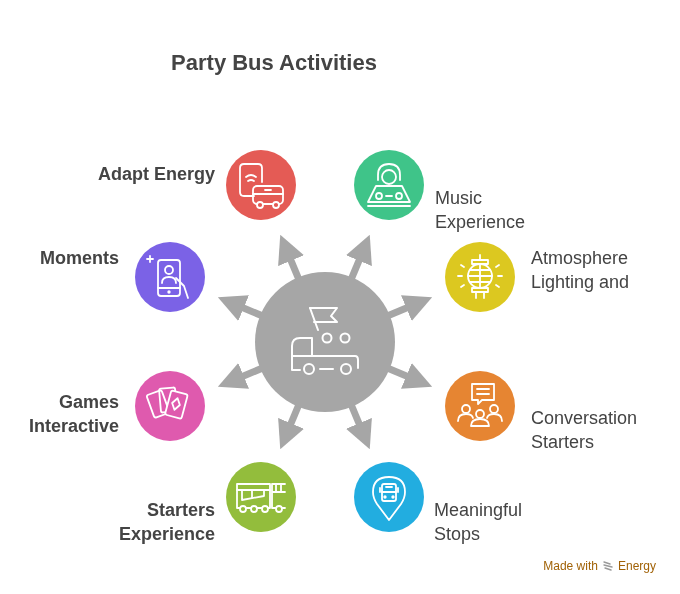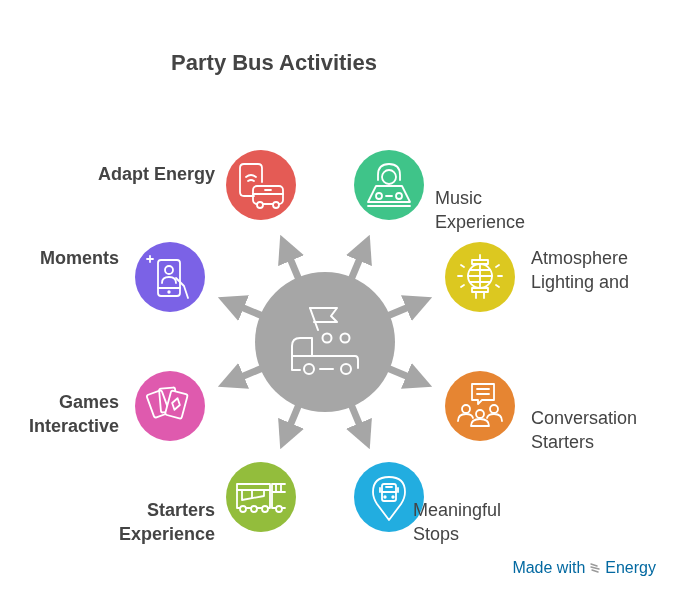--- a/index.html
+++ b/index.html
@@ -2,21 +2,21 @@
 <html><head>
 <meta charset="utf-8">
 <style>
   html, body { margin:0; padding:0; background:#ffffff; }
   body { width:680px; height:594px; position:relative; overflow:hidden; font-family:"Liberation Sans", "DejaVu Sans", sans-serif; }
   .title { position:absolute; left:0; width:548px; top:50px; text-align:center; font-size:22px; font-weight:bold; color:#444444; }
   svg.diagram { position:absolute; left:0; top:0; }
   .label { position:absolute; font-size:18px; line-height:24px; color:#444444; }
   .label.left { text-align:right;font-weight:bold; }
   .label.right { text-align:left; }
-  .footer { position:absolute; right:24px; top:559px; font-size:16px; color:#0369a1; display:flex; align-items:center; gap:4px; }
+  .footer { position:absolute; right:24px; top:559px; font-size:12px; color:#a16207; display:flex; align-items:center; gap:4px; }
 </style>
 </head>
 <body>
 
 <div class="title">Party Bus Activities</div>
 
 <svg class="diagram" width="680" height="594" viewBox="0 0 680 594">
   <defs>
     <marker id="ah" markerWidth="4" markerHeight="4" refX="1.5" refY="2" orient="auto" markerUnits="strokeWidth">
       <path d="M0,0 L4,2 L0,4 z" fill="#a6a6a6"></path>
@@ -185,21 +185,21 @@
   <div>Interactive</div>
 </div>
 <div class="label right" style="left:531px; top:390px;margin-top:16px;">
   <div>Conversation</div>
   <div>Starters</div>
 </div>
 <div class="label left" style="right:465px; top:498px;">
   <div>Starters</div>
   <div>Experience</div>
 </div>
-<div class="label right" style="left:413px; top:498px;">
+<div class="label right" style="left:434px; top:498px;">
   <div>Meaningful</div>
   <div>Stops</div>
 </div>
 
 <div class="footer">
   <span>Made with</span>
   <svg width="12" height="12" viewBox="0 0 12 12">
     <path d="M2 2 L8 4 M2 5 L10 7 M3 8 L9 10" stroke="#9a9a9a" stroke-width="1.4" fill="none" stroke-linecap="round"></path>
   </svg>
   <span>Energy</span>

